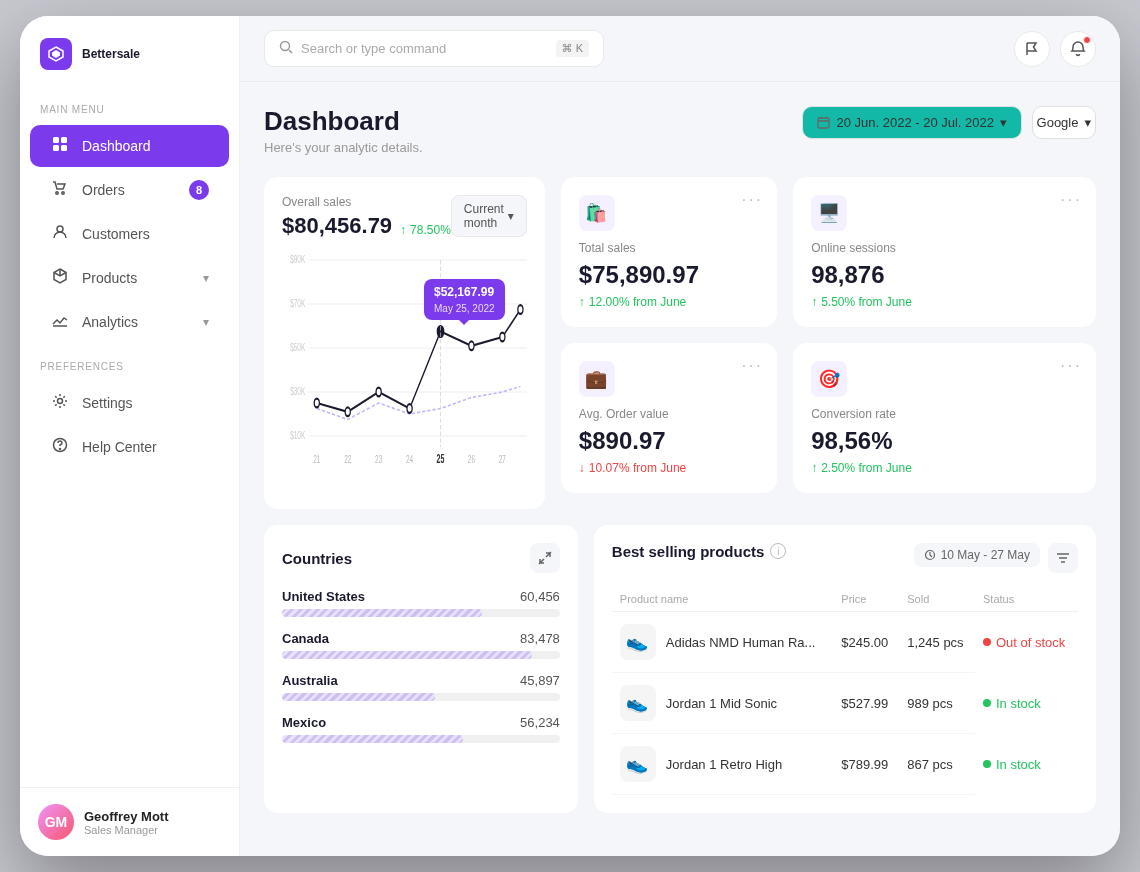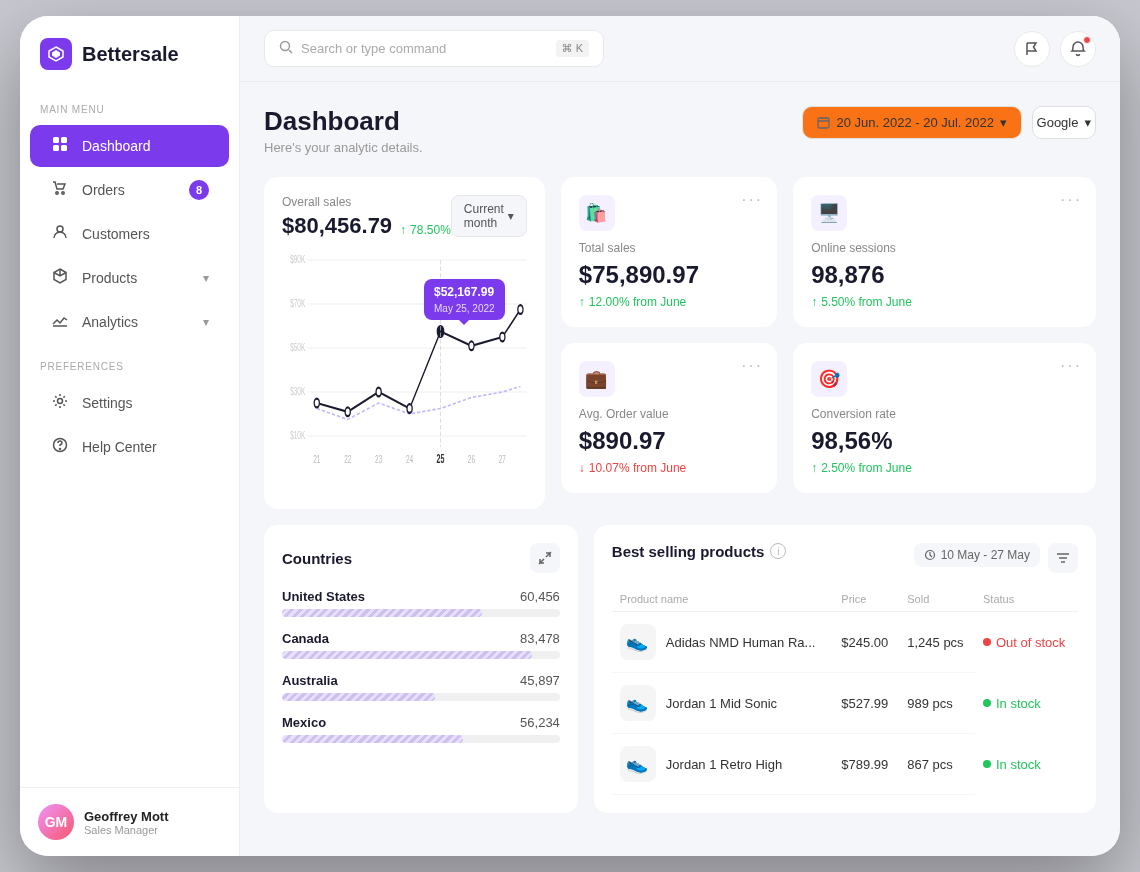--- a/index.html
+++ b/index.html
@@ -46,21 +46,21 @@
       width: 32px;
       height: 32px;
       background: #7c3aed;
       border-radius: 8px;
       display: flex;
       align-items: center;
       justify-content: center;
     }
     .logo-icon svg { width: 18px; height: 18px; }
     .logo-text {
-      font-size: 20px;
+      font-size: 12px;
       font-weight: 700;
       color: #1a1a2e;
     }
     .sidebar-section-label {
       font-size: 10px;
       font-weight: 400;
       color: #aaa;
       letter-spacing: 0.08em;
       padding: 16px 20px 8px;
       text-transform: uppercase;
@@ -219,21 +219,21 @@
     }
     .page-header-right {
       display: flex;
       align-items: center;
       gap: 10px;
     }
     .date-picker {
       display: flex;
       align-items: center;
       gap: 6px;
-      background: #f97316;
+      background: #14b8a6;
       border: 1px solid #e0e0e0;
       border-radius: 10px;
       padding: 8px 14px;
       font-size: 13px;
       color: #333;
       cursor: pointer;
     }
     .source-picker {
       display: flex;
       align-items: center;

